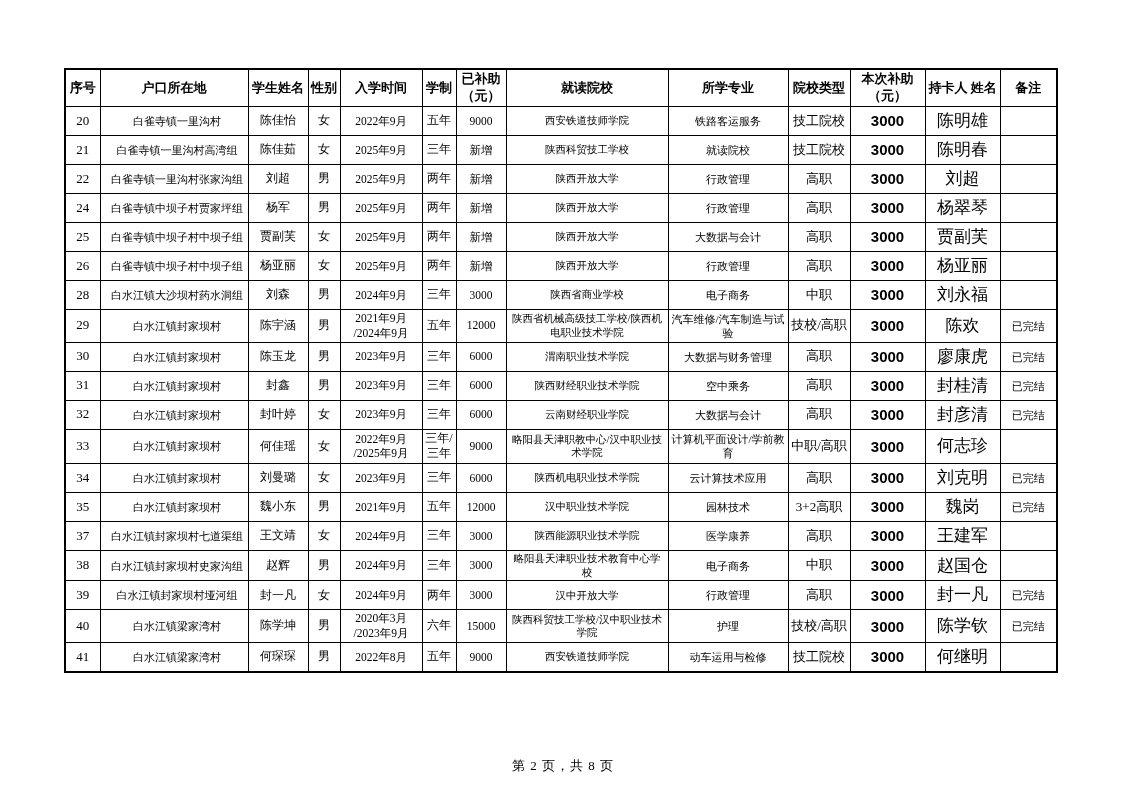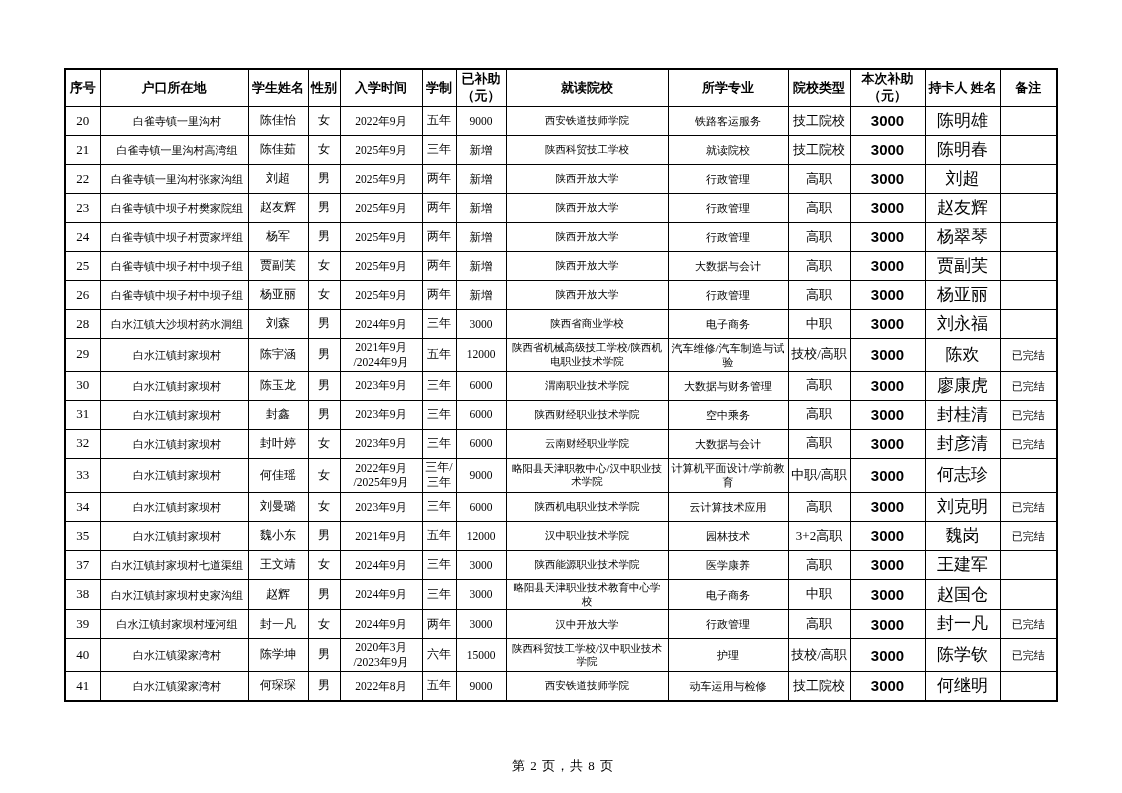--- a/index.html
+++ b/index.html
@@ -125,35 +125,20 @@
           <td class="col-5">两年</td>
           <td class="col-6">新增</td>
           <td class="col-7">陕西开放大学</td>
           <td class="col-8">行政管理</td>
           <td class="col-9">高职</td>
           <td class="col-10">3000</td>
           <td class="col-11">刘超</td>
           <td class="col-12"></td>
         </tr>
         <tr>
-          <td class="col-0">23</td>
-          <td class="col-1">白雀寺镇中坝子村樊家院组</td>
-          <td class="col-2">赵友辉</td>
-          <td class="col-3">男</td>
-          <td class="col-4">2025年9月</td>
-          <td class="col-5">两年</td>
-          <td class="col-6">新增</td>
-          <td class="col-7">陕西开放大学</td>
-          <td class="col-8">行政管理</td>
-          <td class="col-9">高职</td>
-          <td class="col-10">3000</td>
-          <td class="col-11">赵友辉</td>
-          <td class="col-12"></td>
-        </tr>
-        <tr>
           <td class="col-0">24</td>
           <td class="col-1">白雀寺镇中坝子村贾家坪组</td>
           <td class="col-2">杨军</td>
           <td class="col-3">男</td>
           <td class="col-4">2025年9月</td>
           <td class="col-5">两年</td>
           <td class="col-6">新增</td>
           <td class="col-7">陕西开放大学</td>
           <td class="col-8">行政管理</td>
           <td class="col-9">高职</td>

